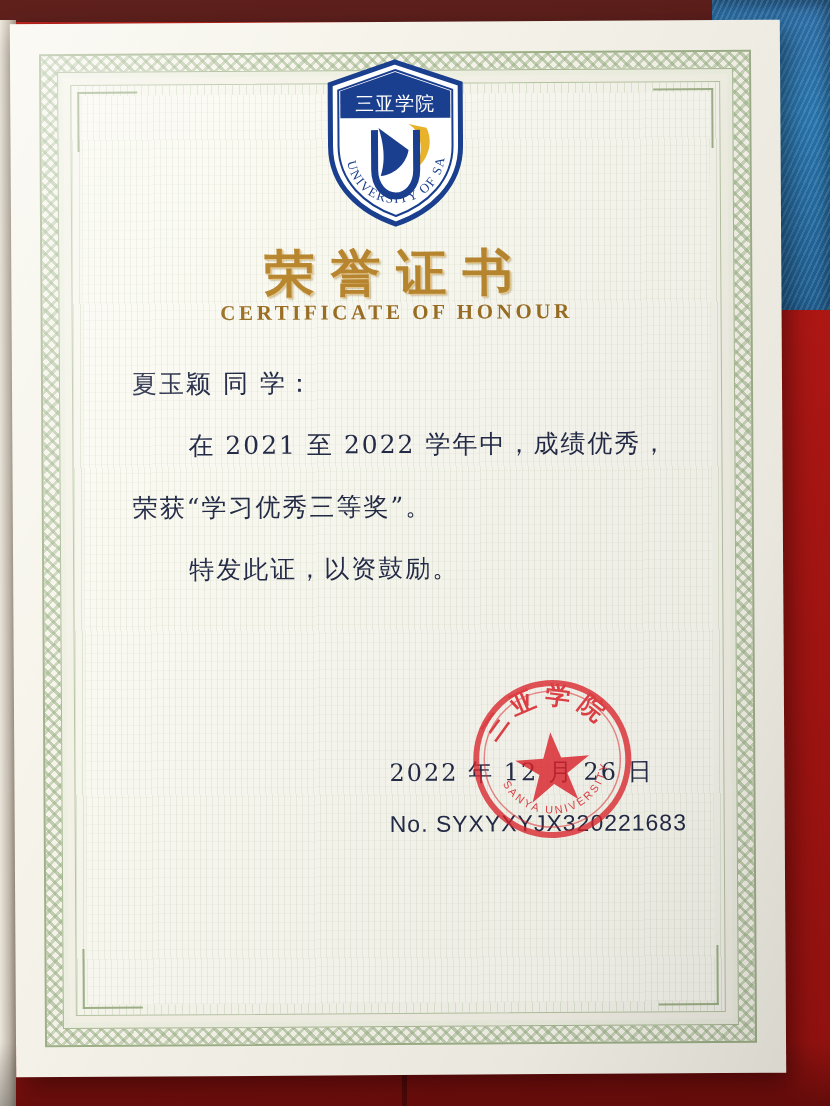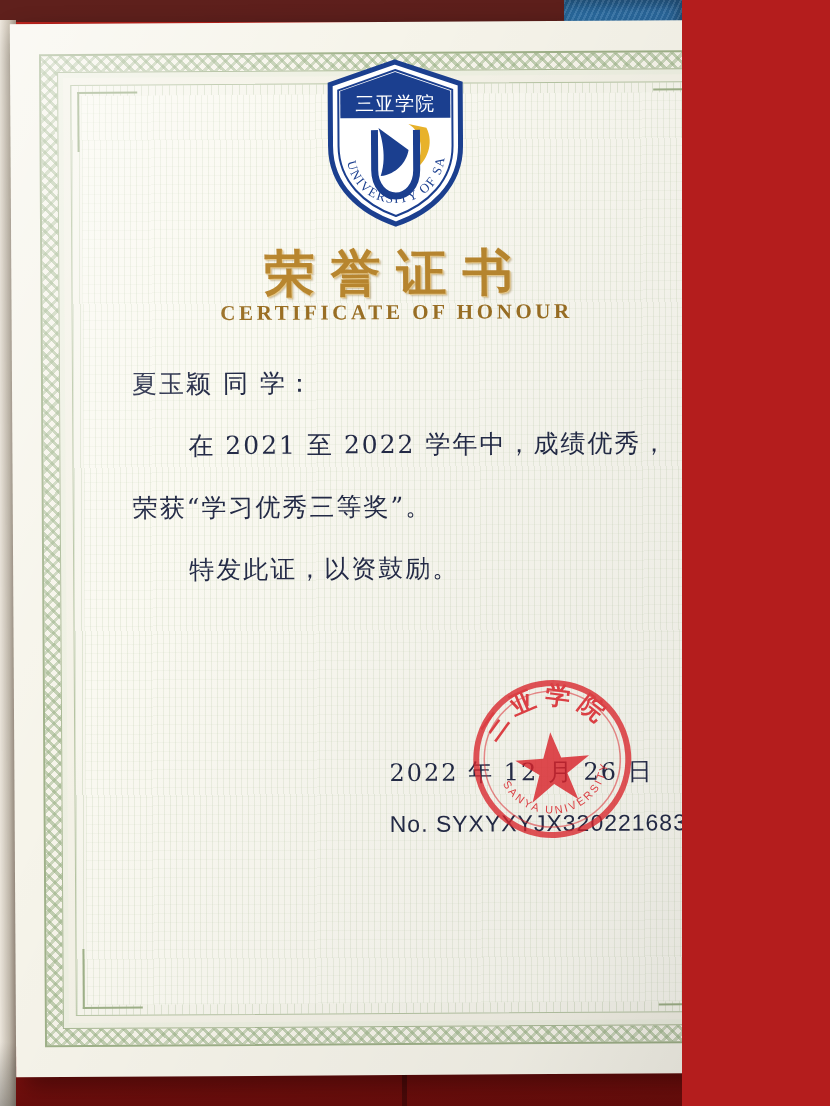--- a/index.html
+++ b/index.html
@@ -1,21 +1,21 @@
 <!DOCTYPE html>
 <html><head>
 <meta charset="utf-8">
 <style>
   html,body{margin:0;padding:0;}
   body{
     width:830px;height:1106px;overflow:hidden;
     font-family:"Liberation Serif", serif;
     background:#b41d1d;
   }
-  #scene{position:relative;width:682px;height:1106px;overflow:hidden;}
+  #scene{position:relative;width:830px;height:1106px;overflow:hidden;}
 
   
   .desk{position:absolute;inset:0;background:linear-gradient(160deg,#c2261f 0%,#ae1714 40%,#8d110f 100%);}
   .desk-top-dark{position:absolute;left:0;top:0;width:830px;height:22px;background:#3e1f1c;opacity:.75;}
   .desk-blue{position:absolute;right:0;top:0;width:118px;height:310px;
     background:linear-gradient(200deg,#2f6fa8 0%,#2b7ab4 35%,#1f5c8e 100%);
     box-shadow:-4px 6px 14px rgba(0,0,0,.35) inset;}
   .desk-blue:after{content:"";position:absolute;inset:0;
     background:repeating-linear-gradient(115deg,rgba(255,255,255,.10) 0 2px,rgba(0,0,0,.05) 2px 5px);}
   .desk-seam{position:absolute;left:0;bottom:0;width:830px;height:64px;

